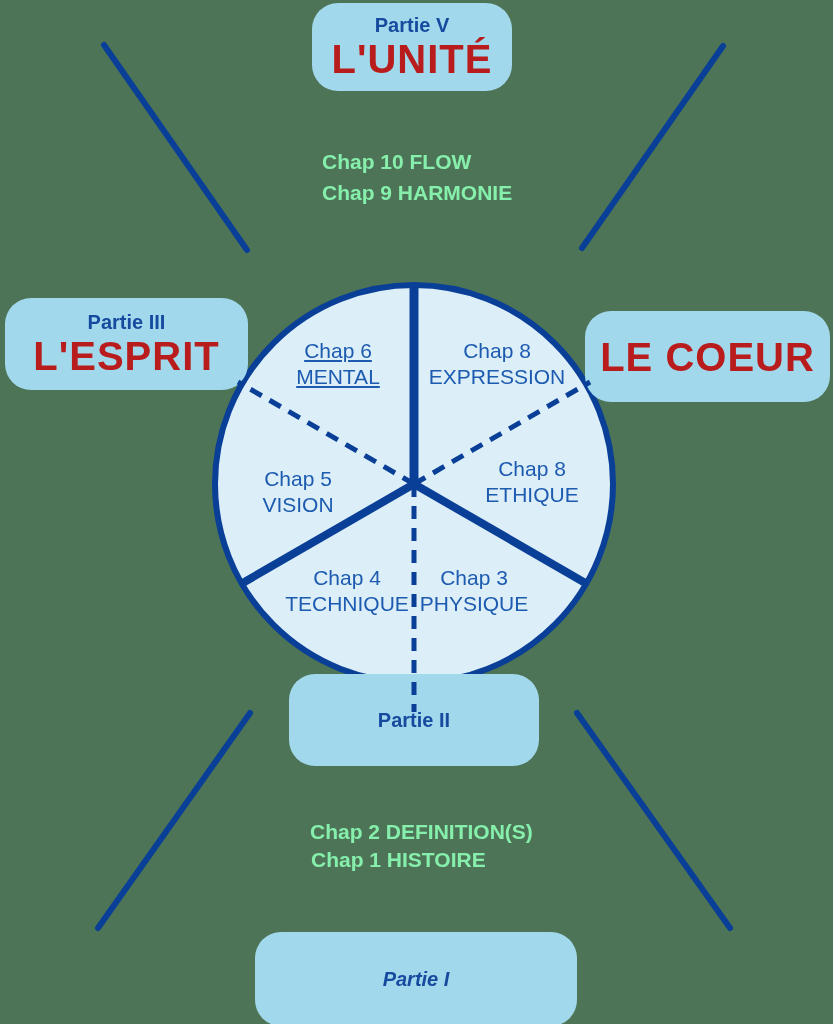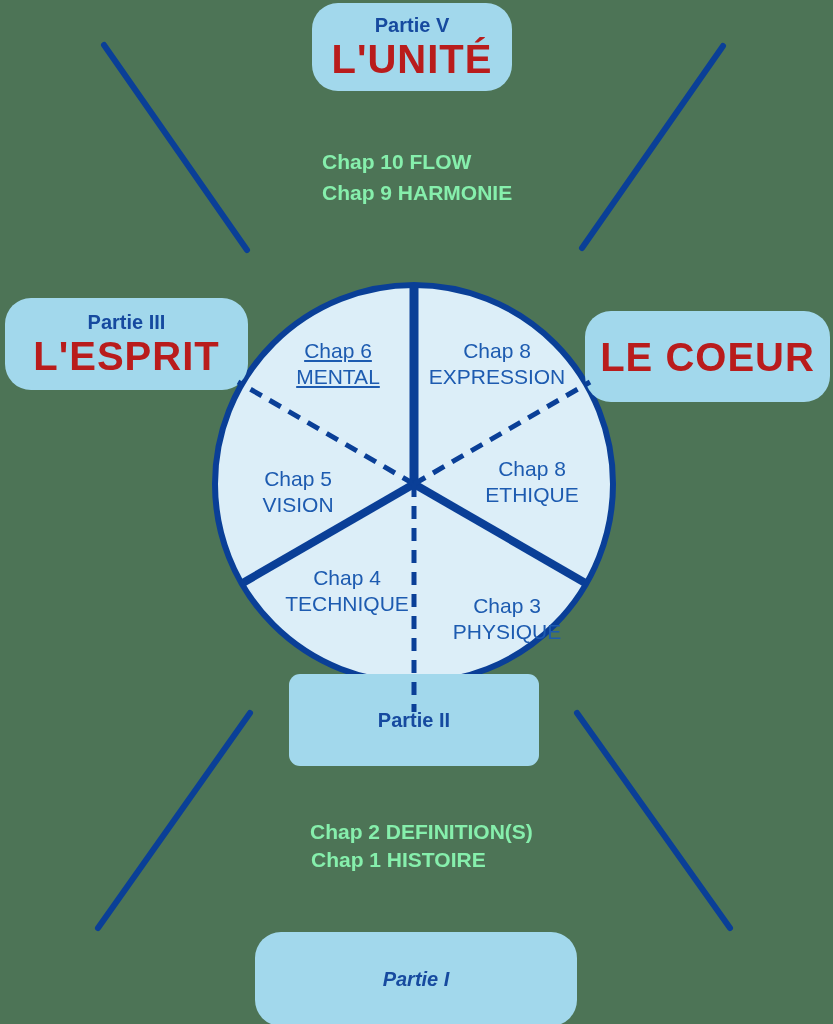--- a/index.html
+++ b/index.html
@@ -15,21 +15,21 @@
     position:absolute;z-index:2;
     background:#a2d8ec;border-radius:26px;
     display:flex;flex-direction:column;align-items:center;justify-content:center;
   }
   .part-line1{font-weight:bold;font-size:20px;color:#164a9f;line-height:1.2;text-align:right;}
   .part-line2{font-weight:bold;font-size:40px;color:#b91c1c;line-height:1.1;letter-spacing:1px;}
 
   #box-v  {left:312px;top:3px;  width:200px;height:88px;}
   #box-iii{left:5px;  top:298px;width:243px;height:92px;}
   #box-iv {left:585px;top:311px;width:245px;height:91px;}
-  #box-ii {left:289px;top:674px;width:250px;height:92px;border-radius:11px;}
+  #box-ii {left:289px;top:674px;width:250px;height:92px;}
   #box-i  {left:255px;top:932px;width:322px;height:94px;font-style:italic;}
   #box-i .part-line2{font-size:42px;}
 
   .chap-link{
     position:absolute;z-index:1;
     font-weight:bold;font-size:21px;color:#86efac;white-space:nowrap;
   }
   #chap10{left:322px;top:150px;}
   #chap9 {left:322px;top:181px;}
   #chap2 {left:310px;top:820px;}
@@ -37,21 +37,21 @@
 
   .sector-label{
     position:absolute;z-index:1;transform:translate(-50%,-50%);
     text-align:center;font-size:21px;line-height:26px;color:#1d5bb0;white-space:nowrap;
   }
   #sec-6{left:338px;top:364px;text-decoration:underline;}
   #sec-7{left:497px;top:364px;}
   #sec-5{left:298px;top:484px;margin-top:8px;}
   #sec-8{left:532px;top:482px;}
   #sec-4{left:347px;top:591px;}
-  #sec-3{left:507px;top:591px;margin-top:28px;}
+  #sec-3{left:474px;top:591px;}
 </style>
 </head>
 <body>
 
 <svg class="base" width="833" height="1024" viewBox="0 0 833 1024">
   <line x1="104" y1="45" x2="247" y2="250" stroke="#0a3f97" stroke-width="6" stroke-linecap="round"></line>
   <line x1="723" y1="46" x2="582" y2="248" stroke="#0a3f97" stroke-width="6" stroke-linecap="round"></line>
   <line x1="250" y1="713" x2="98" y2="928" stroke="#0a3f97" stroke-width="6" stroke-linecap="round"></line>
   <line x1="577" y1="713" x2="730" y2="928" stroke="#0a3f97" stroke-width="6" stroke-linecap="round"></line>
 

